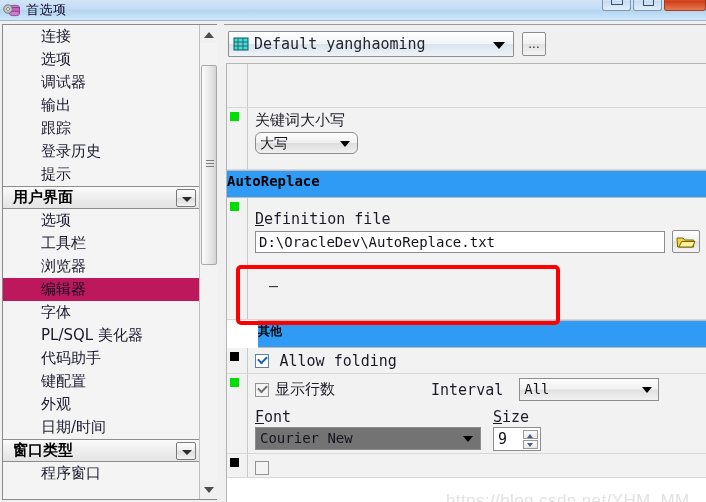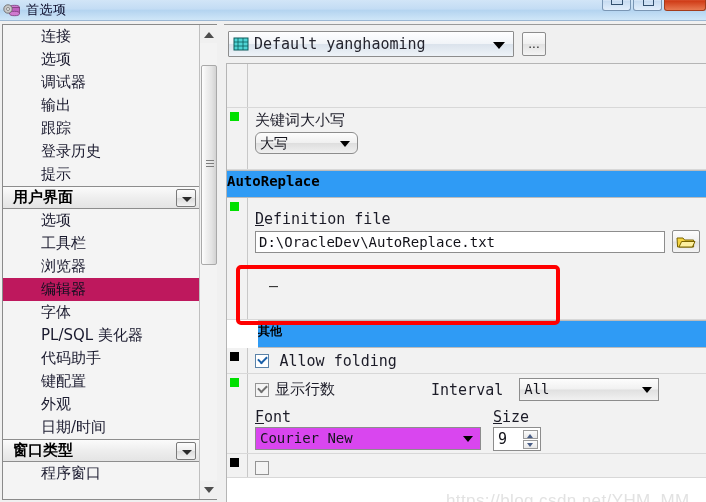--- a/index.html
+++ b/index.html
@@ -303,21 +303,21 @@
   }
 
   .combo-wide {
     height: 23px; border: 1px solid #8d8d8d;
     background: linear-gradient(to bottom, #fdfdfd 0%, #f1f1f1 48%, #e0e0e0 52%, #f1f1f1 100%);
     position: relative;
     font-family: "DejaVu Sans Mono", monospace; font-size: 14px; color: #15151e;
     padding-left: 4px; line-height: 21px; white-space: nowrap; overflow: hidden;
   }
   .combo-white {
-    background: #d946ef;
+    background: #737373;
   }
 
   .watermark {
     position: absolute; left: 446px; top: 470px;
     font-family: "Liberation Sans", sans-serif;
     font-size: 17px; color: #e2e2e2; white-space: nowrap;
     letter-spacing: 0.4px;
   }
 </style>
 </head>

